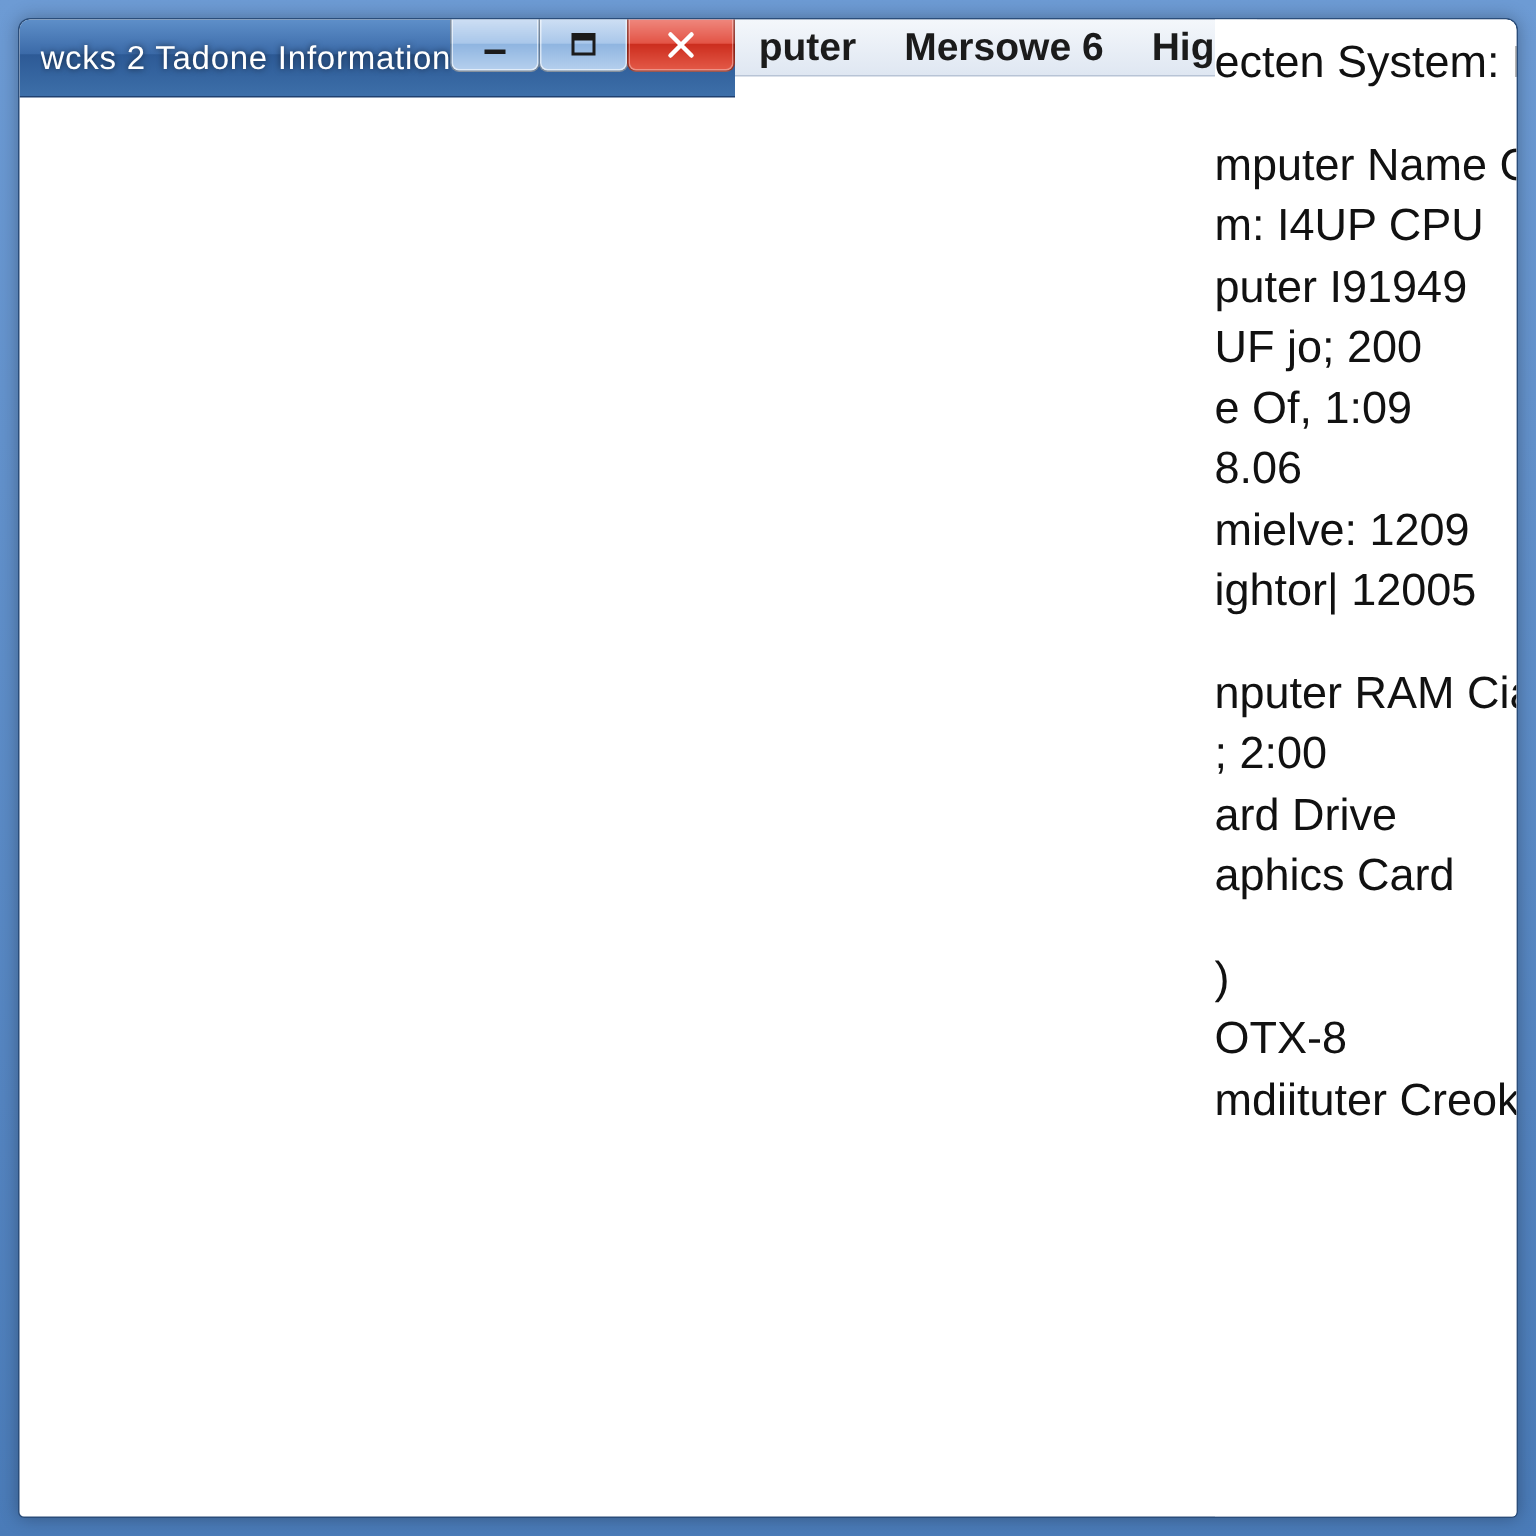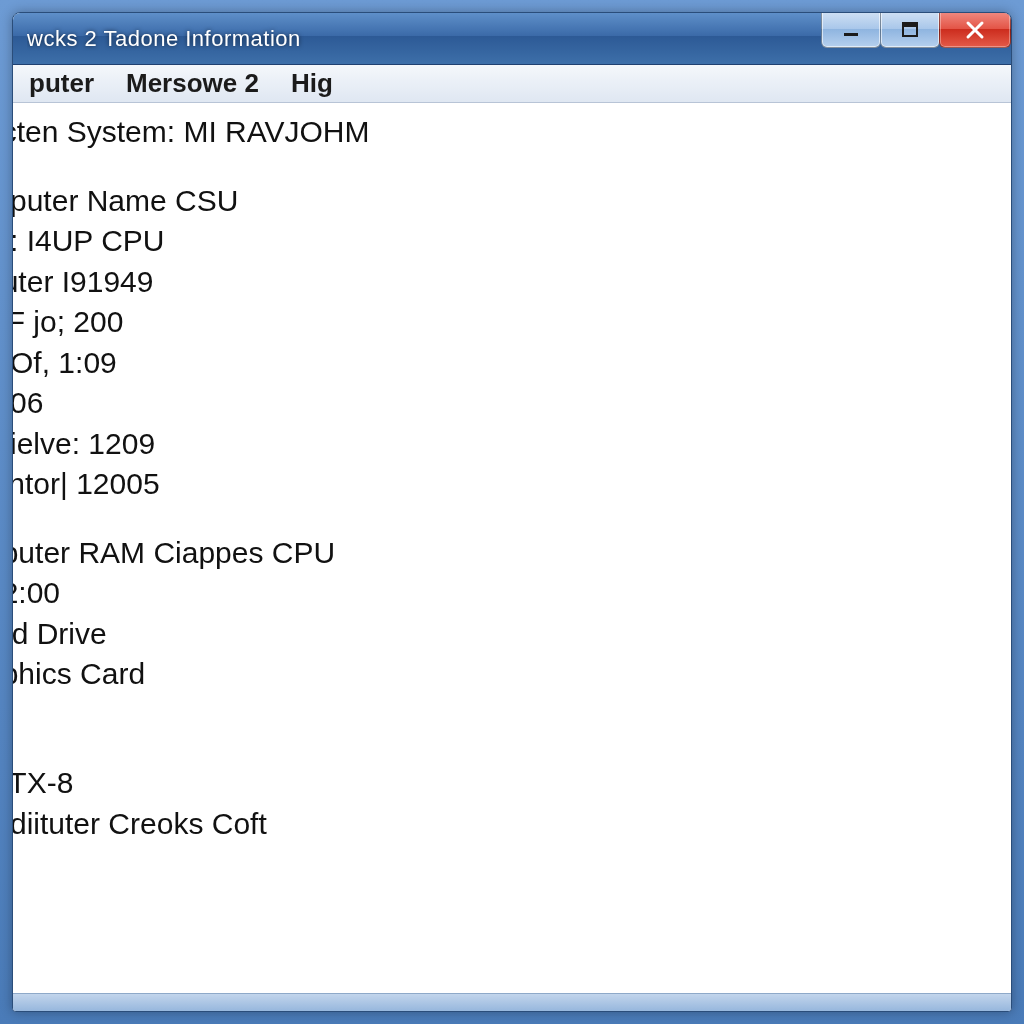--- a/index.html
+++ b/index.html
@@ -8,21 +8,21 @@
     background: linear-gradient(to bottom, #6d9bd4 0%, #4a7bb8 100%);
     padding:12px;
     filter: blur(0.5px);
   }
   .window {
     width:100%; height:100%;
     background:#ffffff;
     border:1px solid #2a4d7a;
     border-radius:8px 8px 4px 4px;
     box-shadow:0 0 12px rgba(0,0,0,0.3), inset 0 0 0 1px rgba(255,255,255,0.4);
-    display:flex; flex-direction:column;
+    display:flex; flex-direction:row;
     overflow:hidden;
   }
   .titlebar {
     height:52px;
     background: linear-gradient(to bottom, #5e8fc9 0%, #3b6aa8 45%, #2d5a96 46%, #3d6fa9 100%);
     display:flex; align-items:center;
     padding:0 0 0 14px;
     color:#ffffff;
     font-size:22px;
     text-shadow:0 0 4px rgba(0,0,0,0.6);
@@ -103,21 +103,21 @@
       <div class="winbtn close">
         <svg width="22" height="22" viewBox="0 0 22 22">
           <path d="M4 4 L18 18 M18 4 L4 18" stroke="#ffffff" stroke-width="3" stroke-linecap="round"></path>
         </svg>
       </div>
     </div>
   </div>
 
   <div class="menubar">
     <div class="mitem">puter</div>
-    <div class="mitem">Mersowe 2</div>
+    <div class="mitem">Mersowe 6</div>
     <div class="mitem">Hig</div>
   </div>
 
   <div class="content">
     <div class="line">ecten System: MI RAVJOHM</div>
     <div class="gap"></div>
     <div class="line">mputer Name CSU</div>
     <div class="line">m: I4UP CPU</div>
     <div class="line">puter I91949</div>
     <div class="line">UF jo; 200</div>

